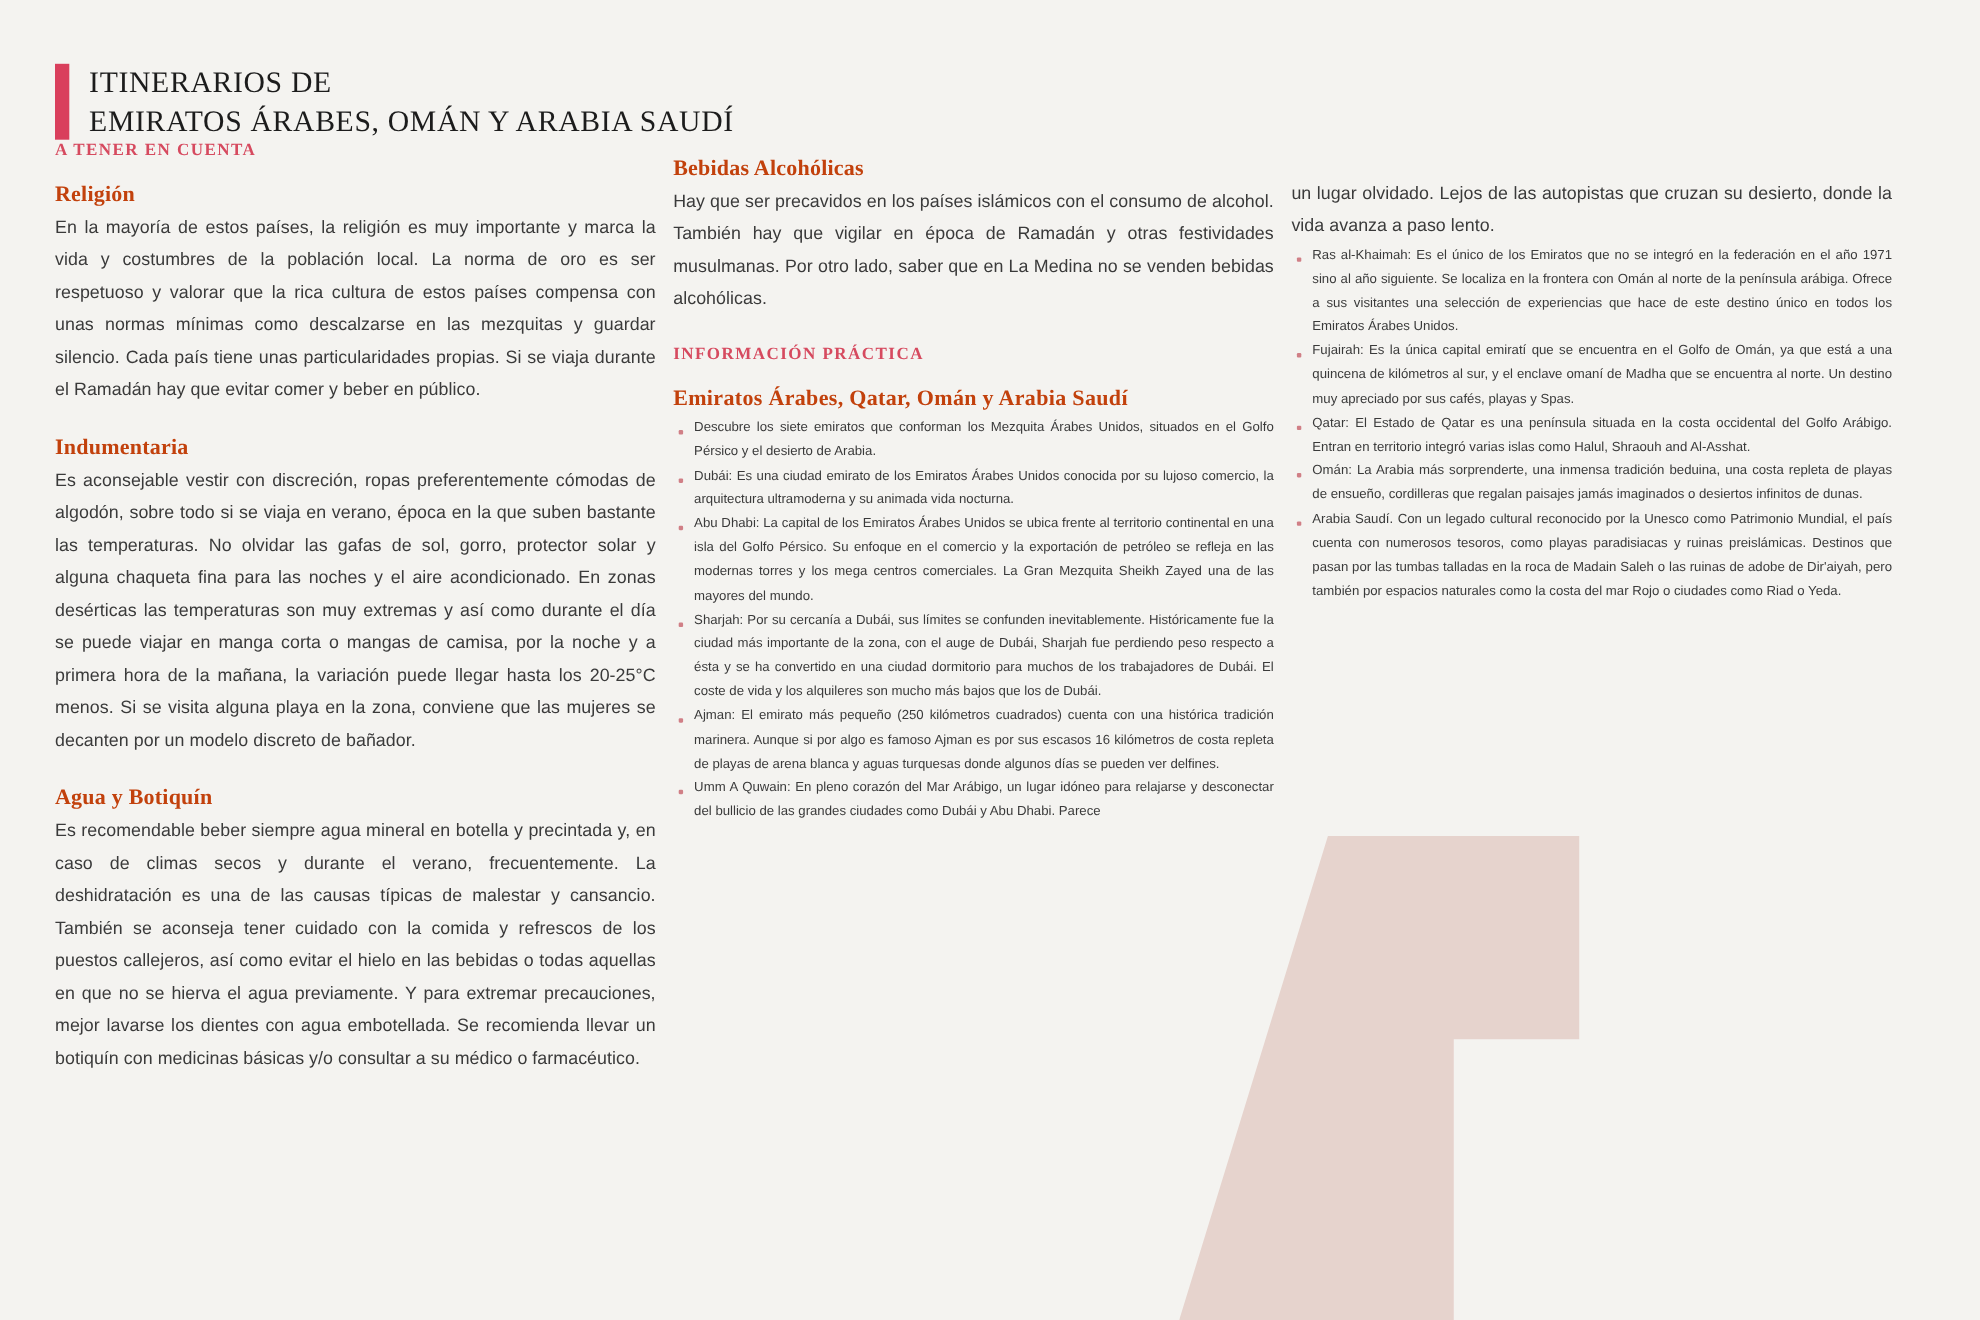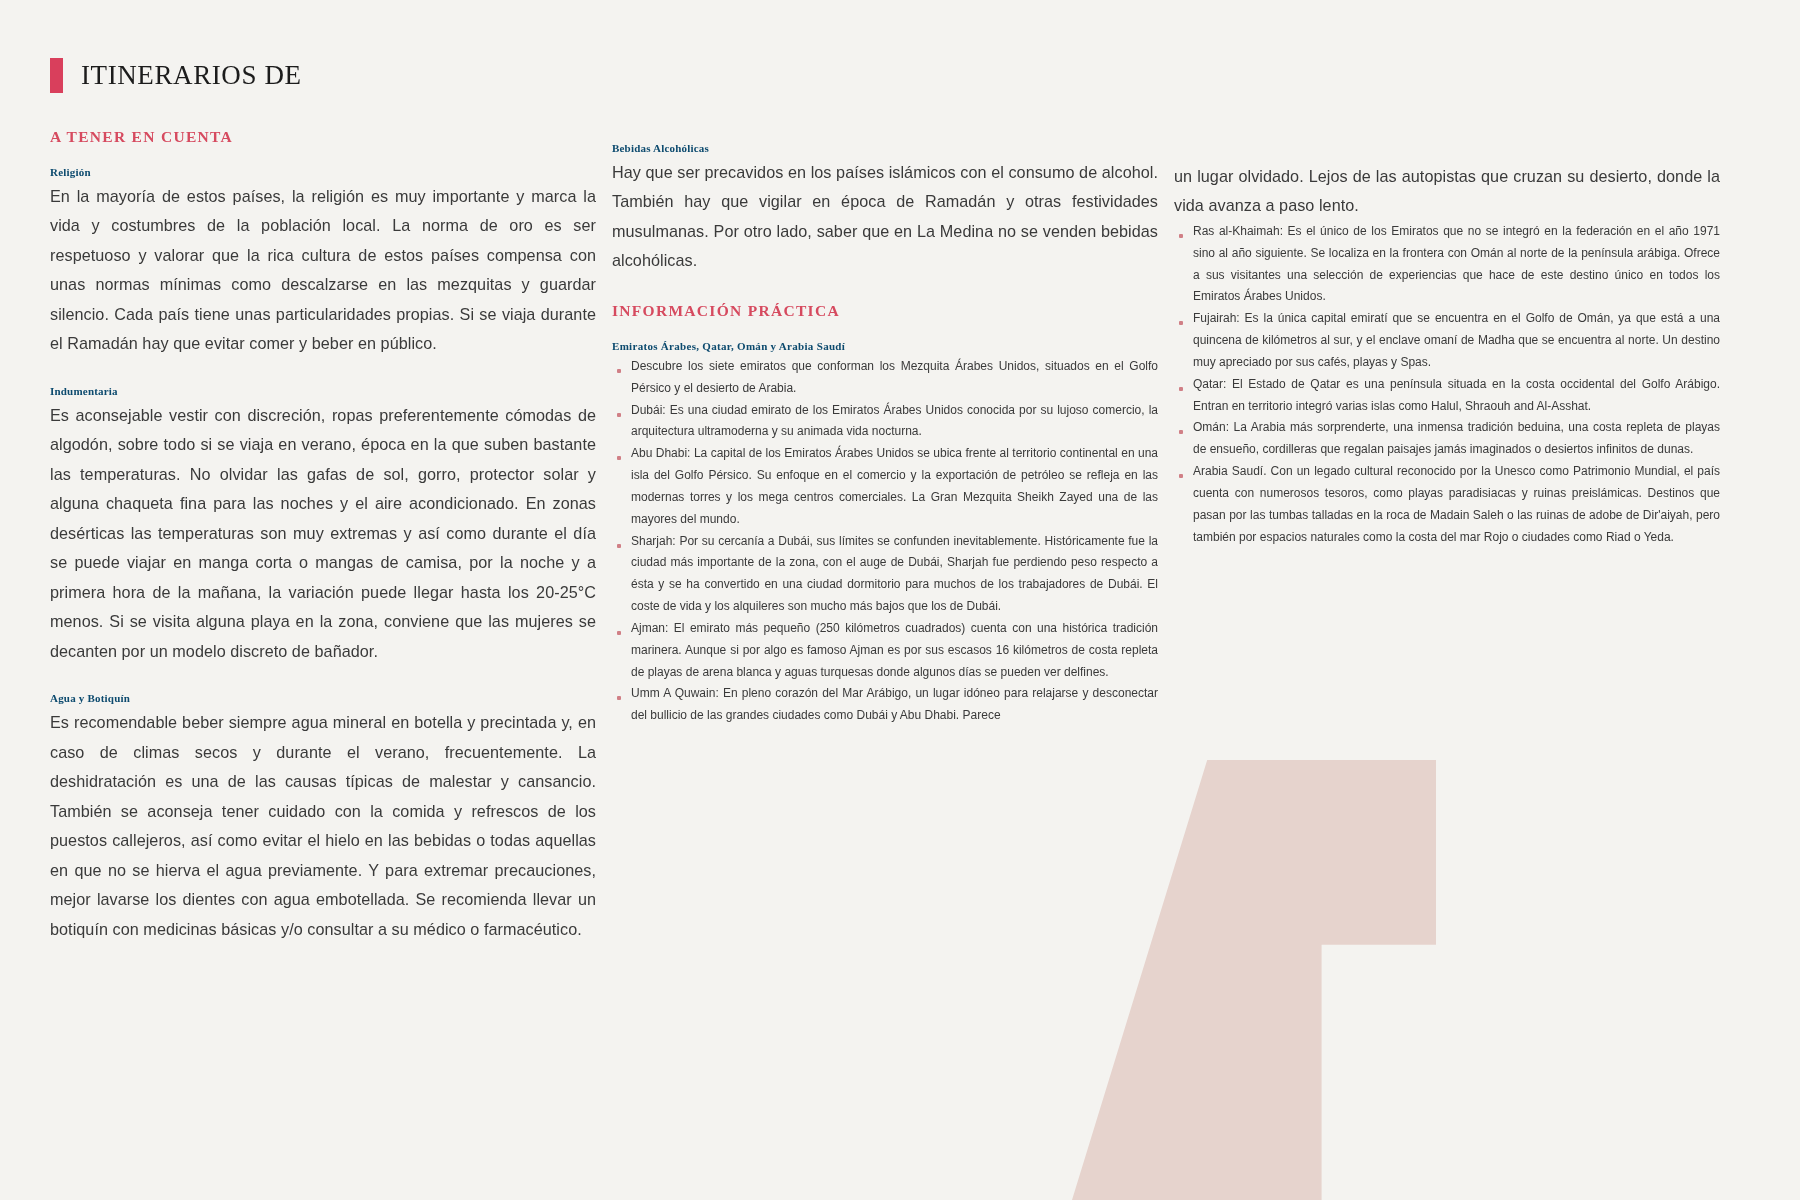--- a/index.html
+++ b/index.html
@@ -70,23 +70,23 @@
 
   .section-title {
     color:#d64a5f;
     font-weight:bold;
     font-size:15.5px;
     letter-spacing:1.3px;
     margin-bottom:20px;
     font-family:"Liberation Serif", serif;
   }
   .sub-title {
-    color:#0c4a6e;
+    color:#c2410c;
     font-weight:bold;
-    font-size:11px;
+    font-size:20px;
     margin-bottom:4px;
     font-family:"Liberation Serif", serif;
     letter-spacing:0.2px;
   }
   .sub-title.wide { letter-spacing:0.3px; }
 
   p.body {
     font-size:16.2px;
     line-height:1.82;
     color:#3a3a3a;
@@ -126,20 +126,21 @@
 <div class="page">
 
   <div class="deco-wrap">
     <div class="deco-shape"></div>
   </div>
 
   <div class="header">
     <div class="header-bar"></div>
     <div class="header-titles">
       <div class="title-line">ITINERARIOS DE</div>
+      <div class="title-line">EMIRATOS ÁRABES, OMÁN Y ARABIA SAUDÍ</div>
     </div>
   </div>
 
   <div class="columns">
 
     <div class="col">
       <div class="section-title">A TENER EN CUENTA</div>
 
       <div class="sub-title">Religión</div>
       <p class="body">En la mayoría de estos países, la religión es muy importante y marca la vida y costumbres de la población local. La norma de oro es ser respetuoso y valorar que la rica cultura de estos países compensa con unas normas mínimas como descalzarse en las mezquitas y guardar silencio. Cada país tiene unas particularidades propias. Si se viaja durante el Ramadán hay que evitar comer y beber en público.</p>

